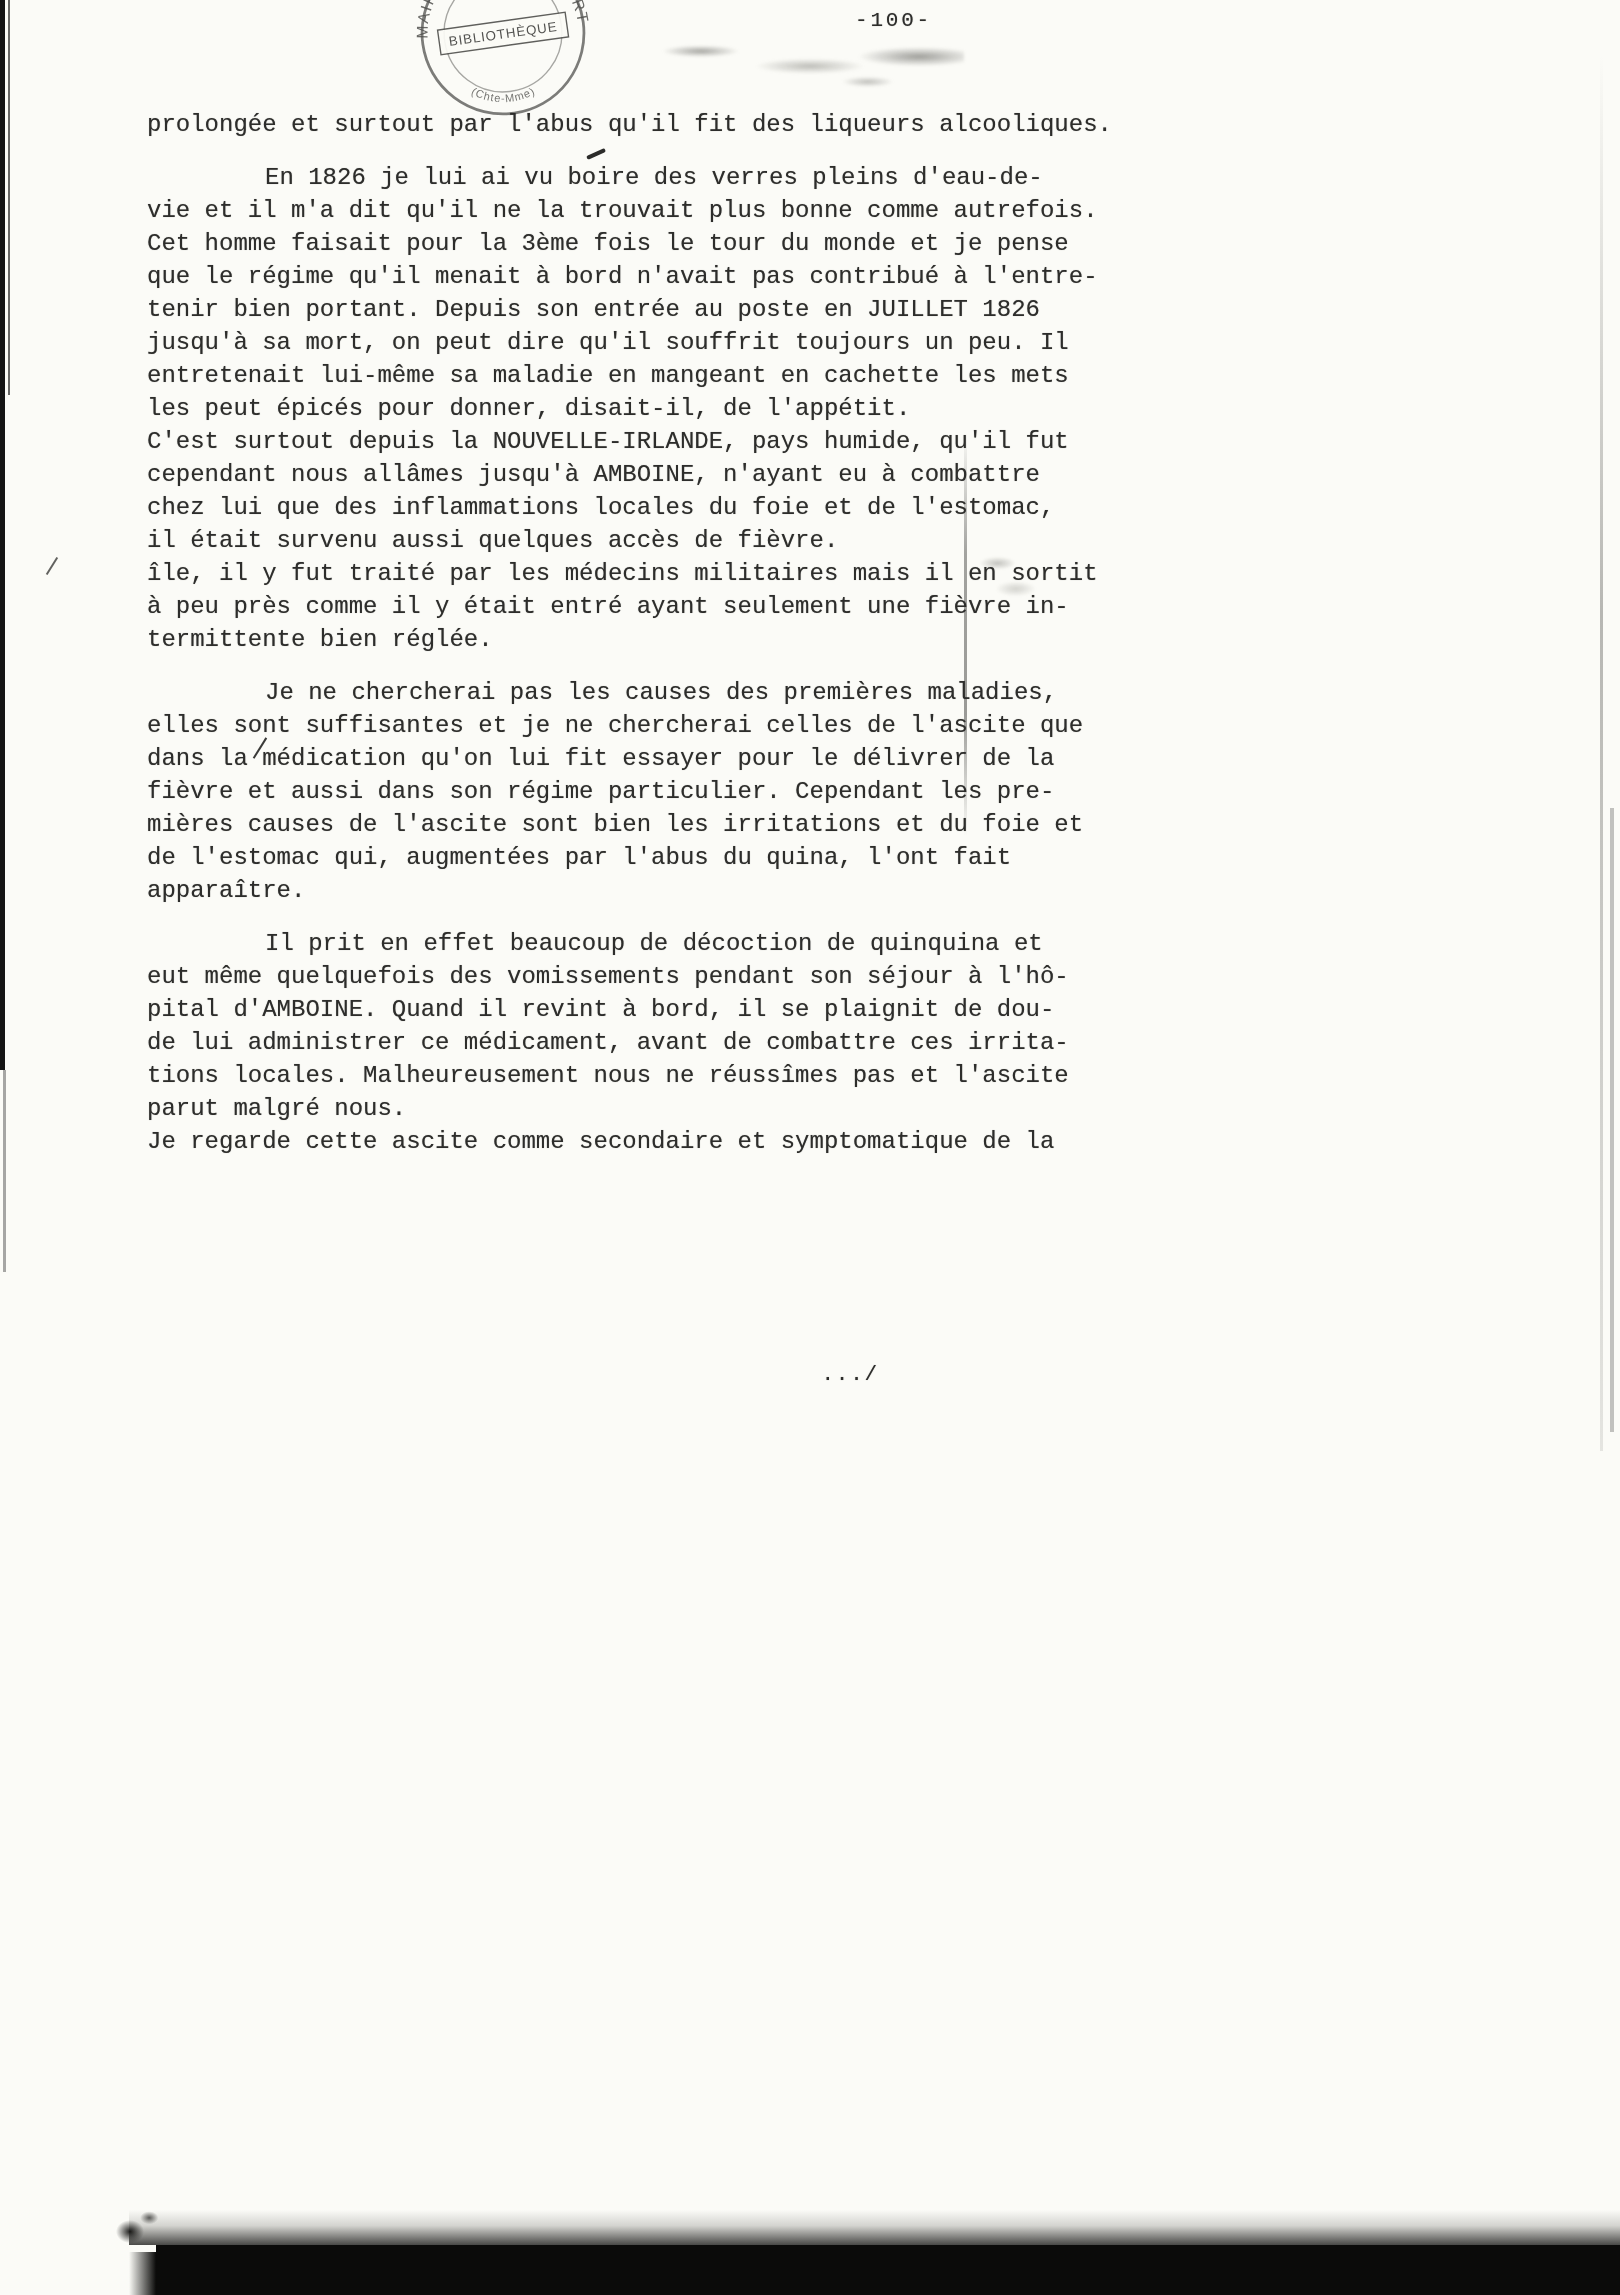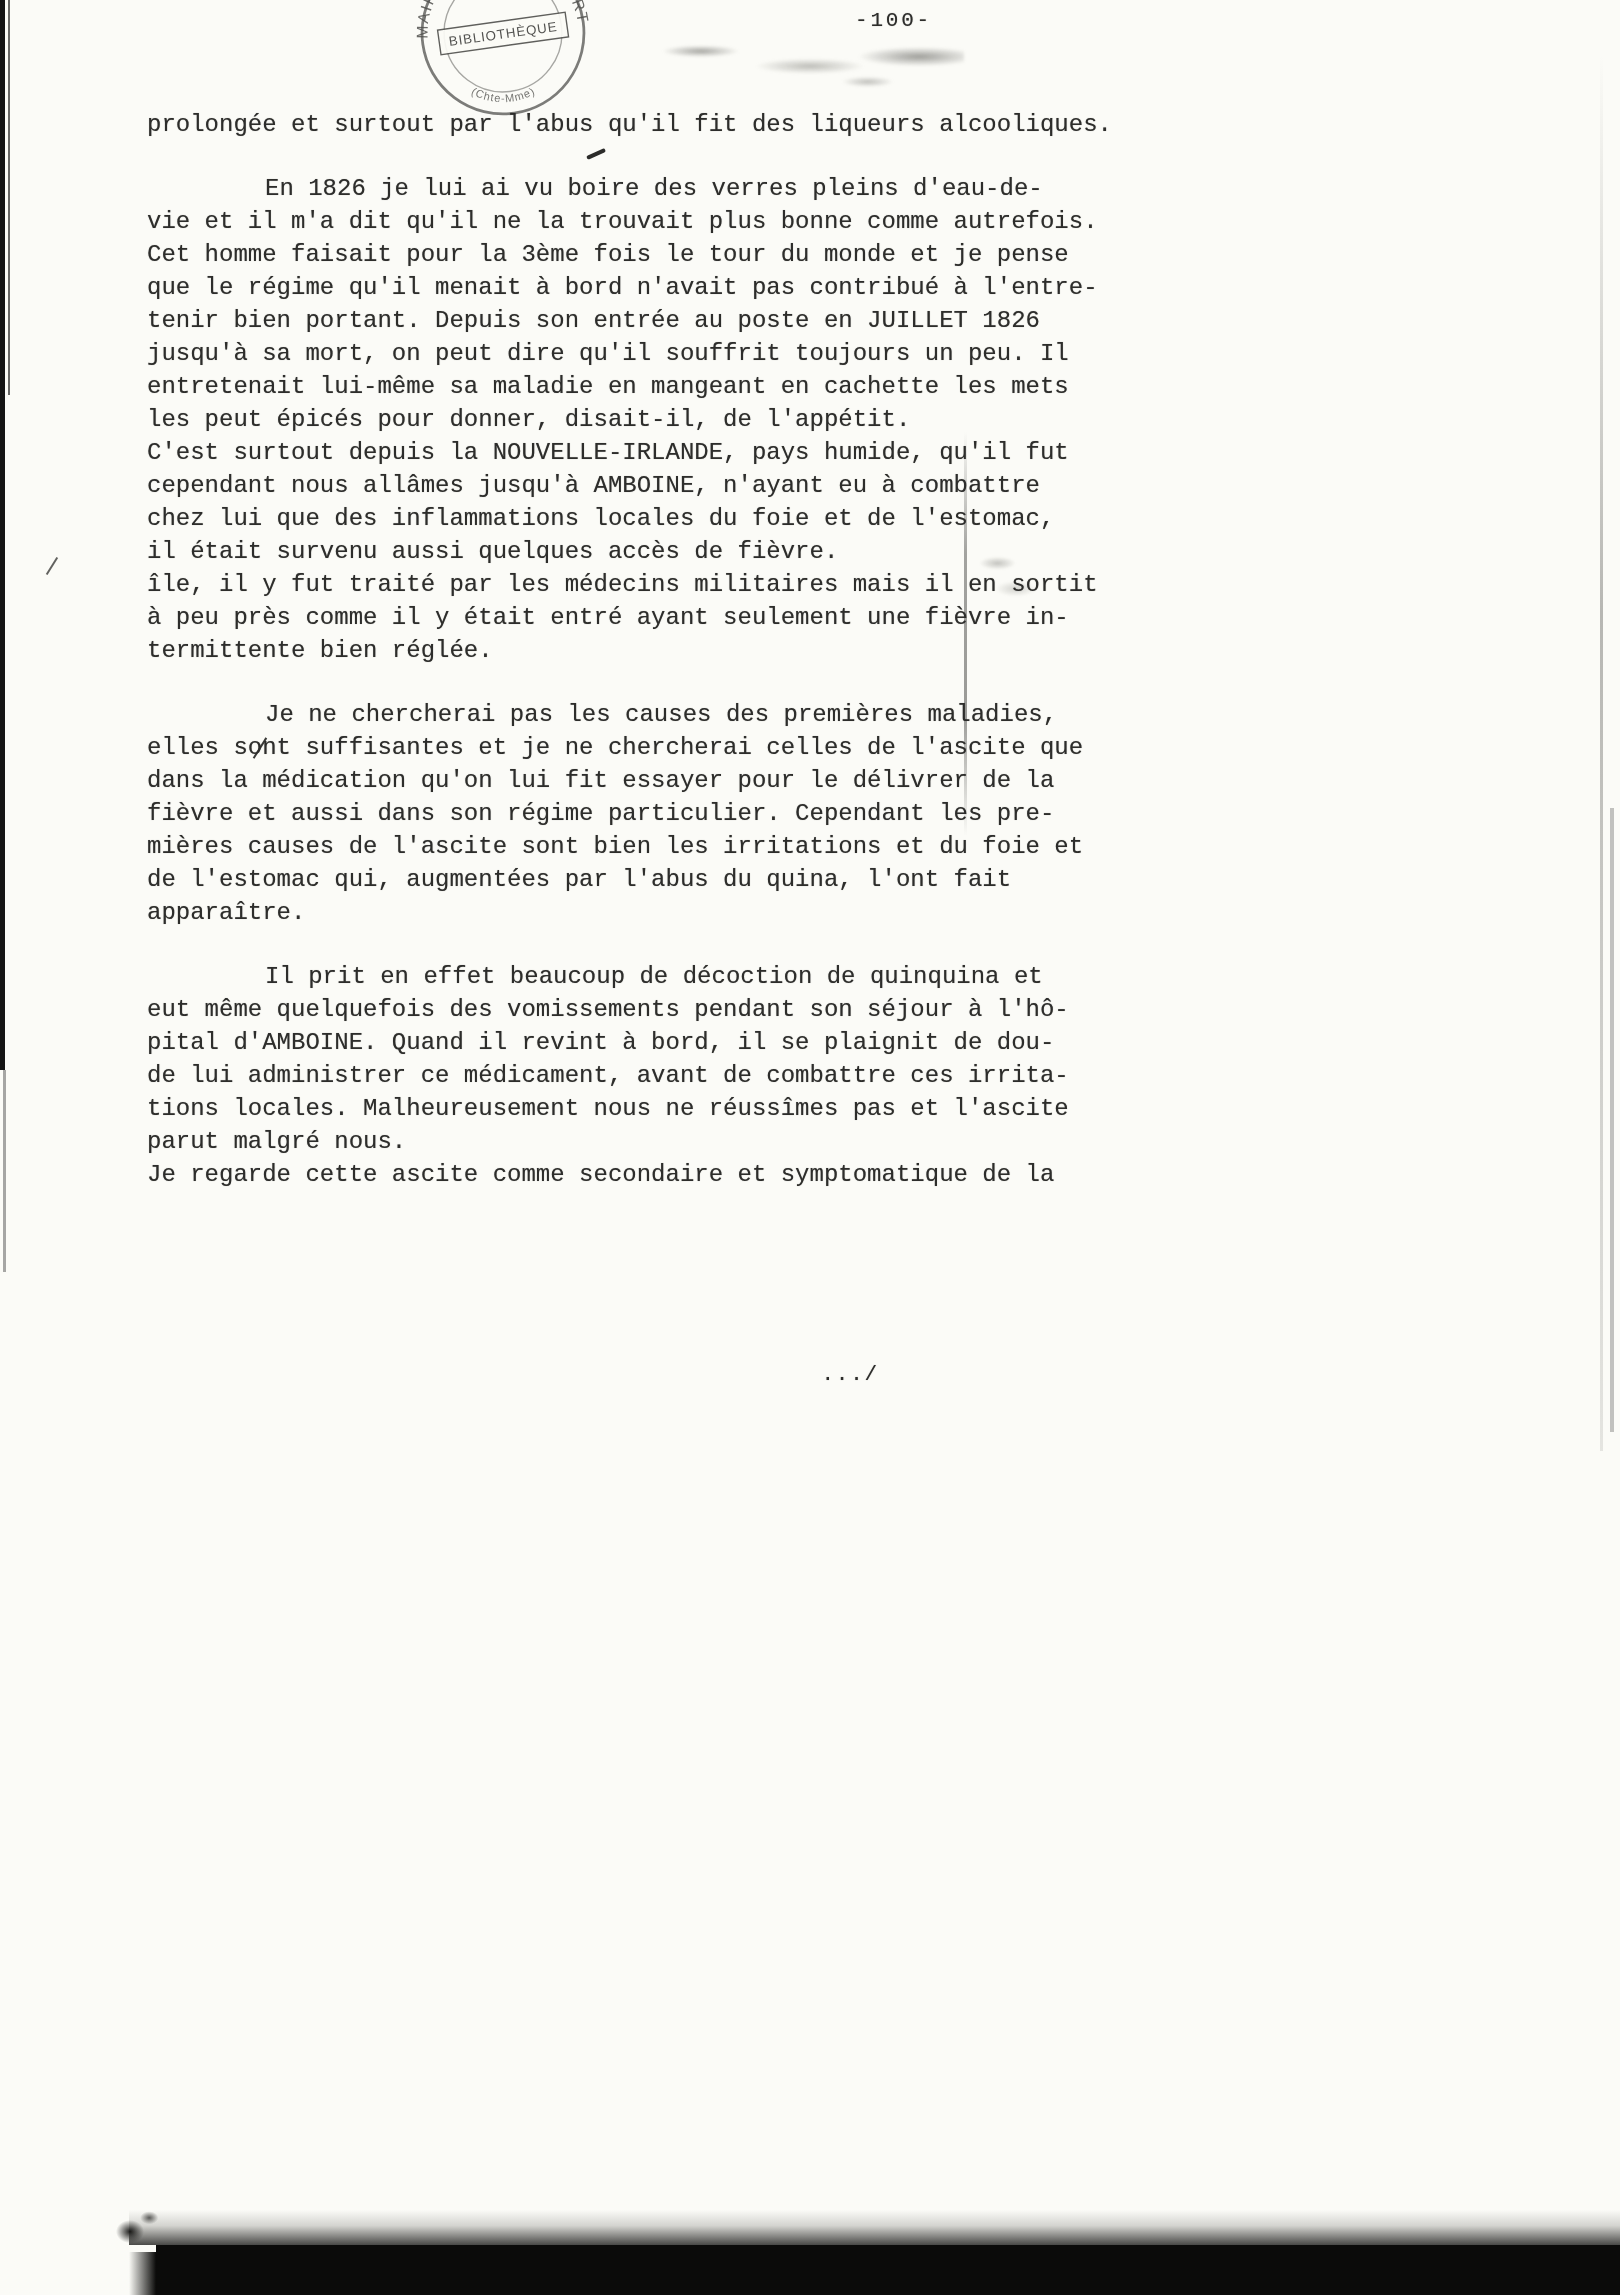--- a/index.html
+++ b/index.html
@@ -9,21 +9,21 @@
     background:#fbfbf7; overflow:hidden;
     font-family:"Liberation Mono","DejaVu Sans Mono",monospace;
     color:#2d2d2b;
   }
   
   .doc-body {
     position:absolute; left:147px; top:108px; width:831px;
     font-size:24px; line-height:33px;
     text-shadow:0 0 0.9px rgba(45,45,43,.45);
   }
-  .paragraph + .paragraph { margin-top:31px; }
+  .paragraph + .paragraph { margin-top:20px; }
   .line { white-space:pre; height:33px; }
   .line.indent { text-indent:118px; }
   .page-number {
     position:absolute; left:831px; top:9.2px;
     font-size:21px; letter-spacing:2.8px;
     text-shadow:0 0 0.9px rgba(45,45,43,.5);
     margin-left:24px;
   }
   .continuation {
     position:absolute; left:147px; top:1363px; width:831px;

